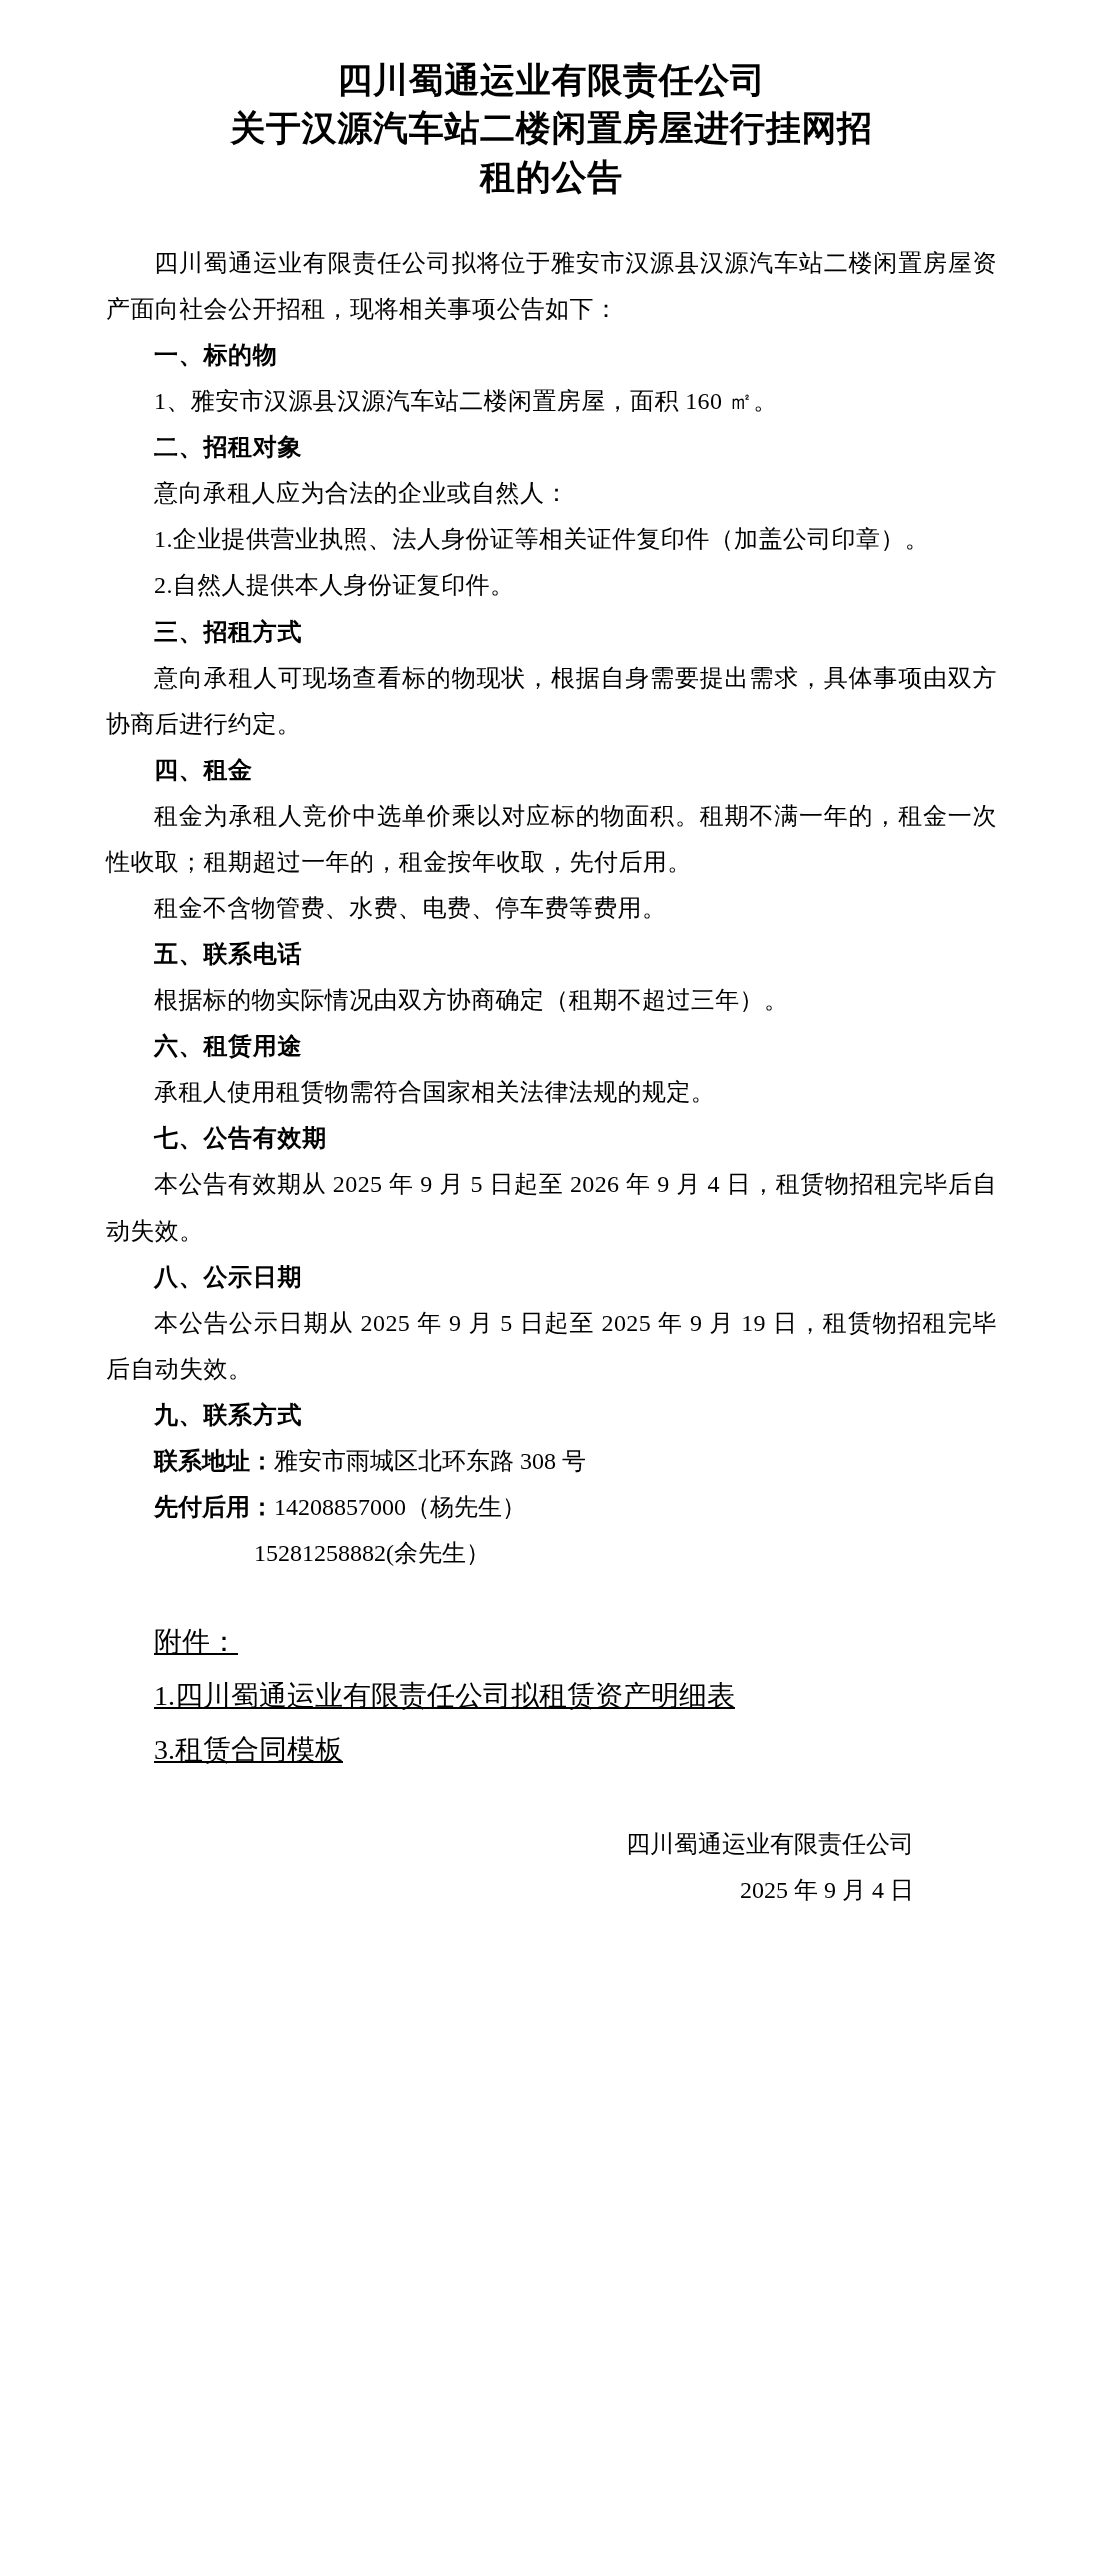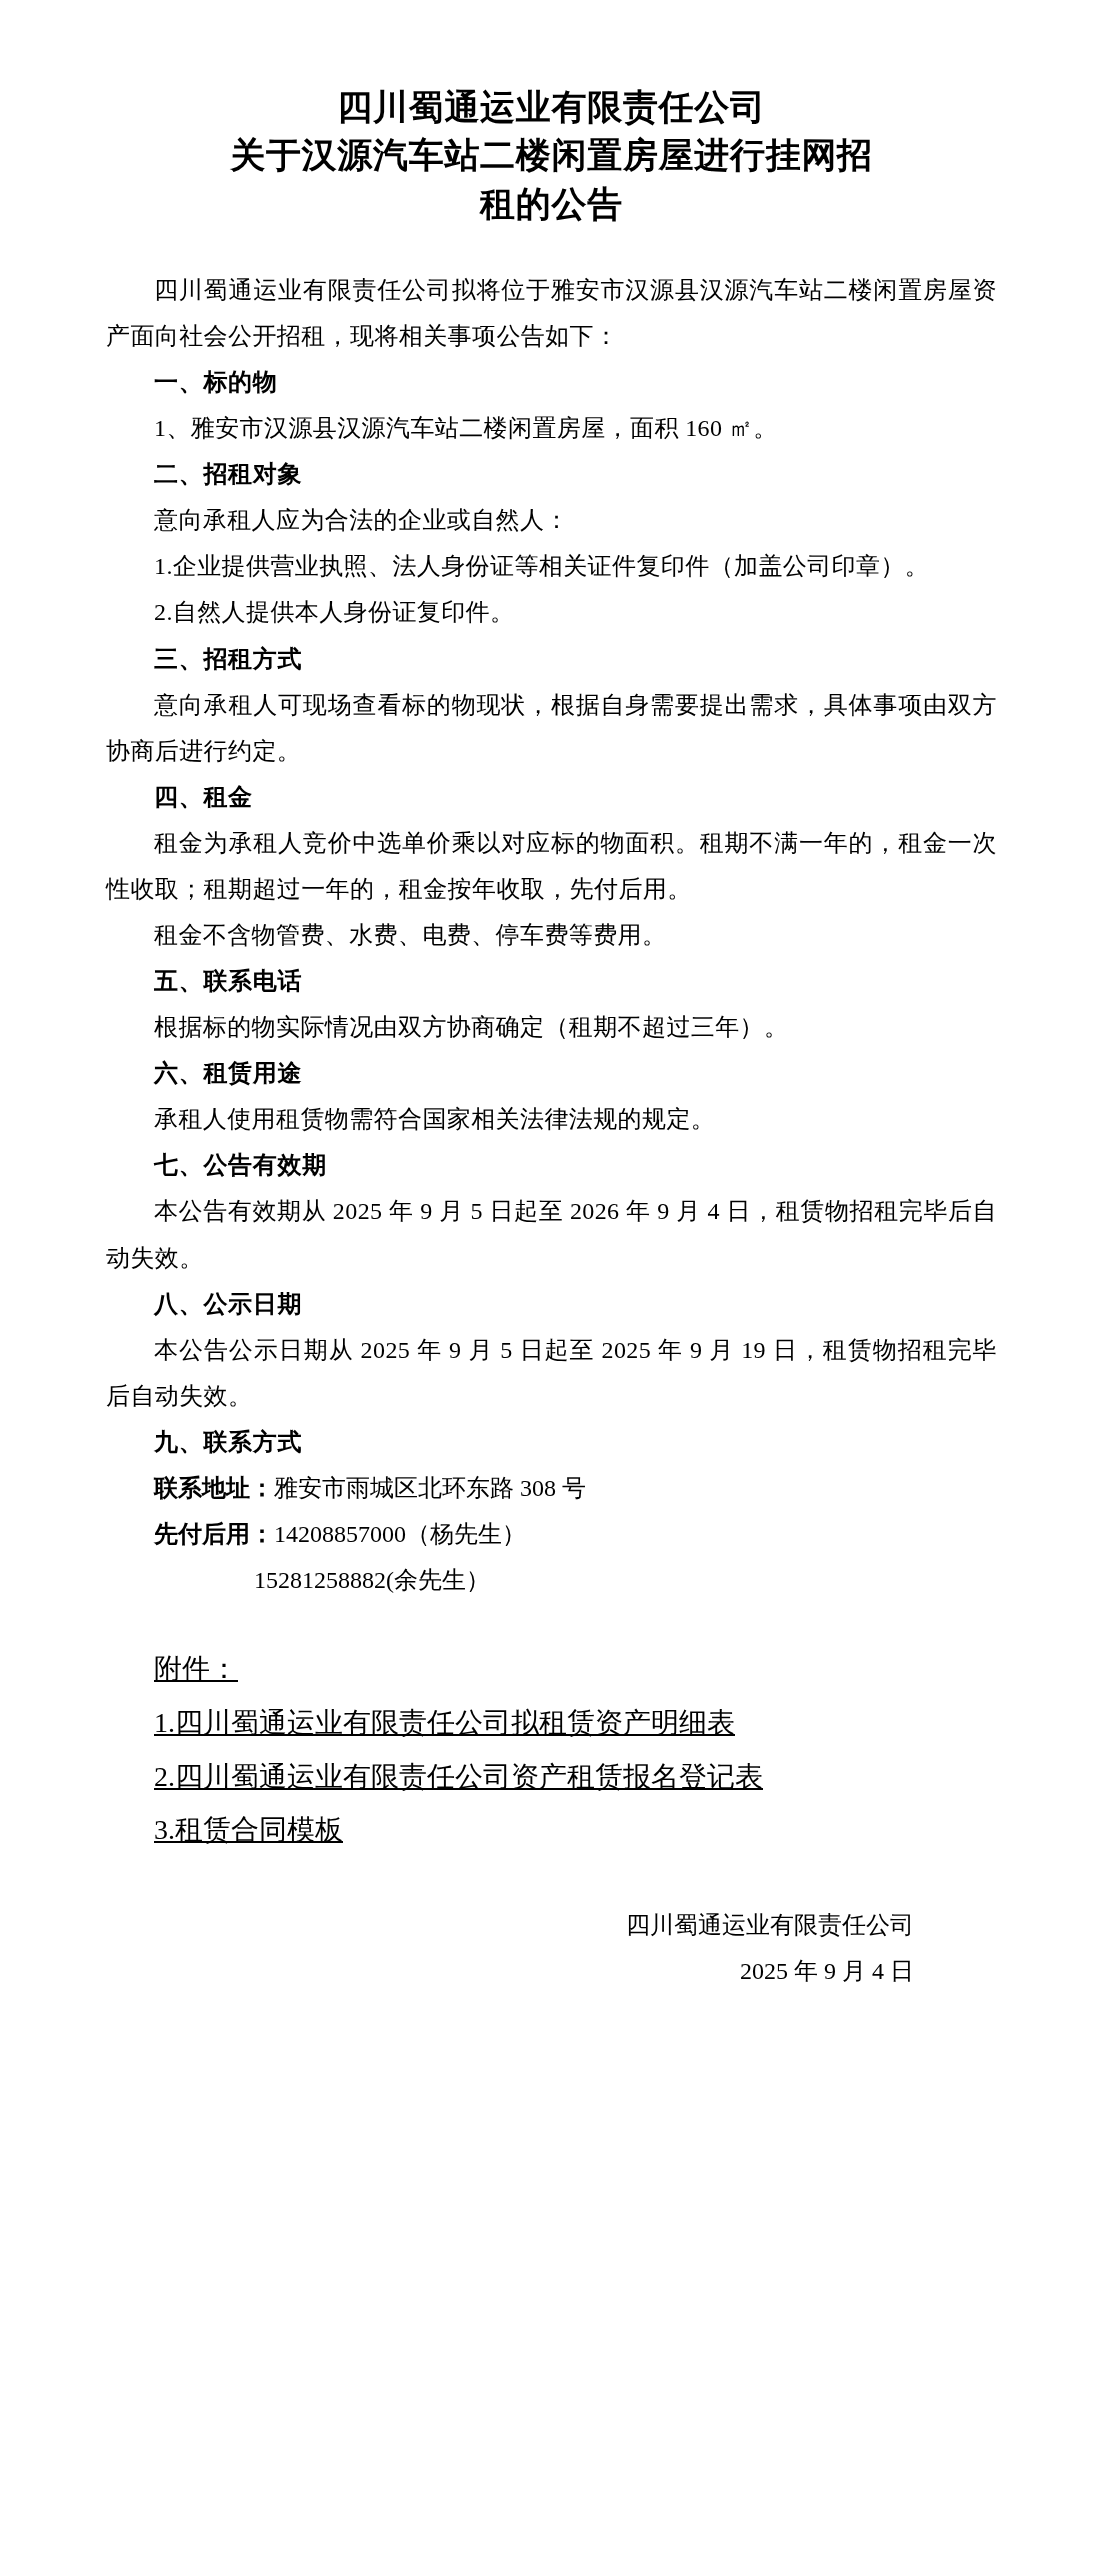--- a/index.html
+++ b/index.html
@@ -11,21 +11,21 @@
     width: 1117px;
     min-height: 2576px;
     font-family: "Liberation Serif", "DejaVu Serif", serif;
     color: #000000;
     -webkit-font-smoothing: antialiased;
   }
   .page {
     width: 1103px;
     min-height: 2576px;
     box-sizing: border-box;
-    padding: 83px 106px 42px 106px;
+    padding: 56px 106px 42px 106px;
     position: relative;
   }
   .doc-title {
     text-align: center;
     font-family: "Liberation Sans", "DejaVu Sans", sans-serif;
     font-weight: bold;
     font-size: 35px;
     line-height: 1.38;
     letter-spacing: 0.7px;
     margin: 0 49px;
@@ -139,21 +139,20 @@
     <p class="contact-line">
       <b>先付后用：</b><span>14208857000（杨先生）</span>
     </p>
     <p class="contact-line-indent">15281258882(余先生）</p>
 
     <div class="spacer"></div>
 
     <div class="attach-block">
       <p>附件：</p>
       <p>1.四川蜀通运业有限责任公司拟租赁资产明细表</p>
-      <p>2.四川蜀通运业有限责任公司资产租赁报名登记表</p>
       <p>3.租赁合同模板</p>
     </div>
 
     <div class="signature">
       <p>四川蜀通运业有限责任公司</p>
       <p>2025 年 9 月 4 日</p>
     </div>
 
   </div>
 </div>

